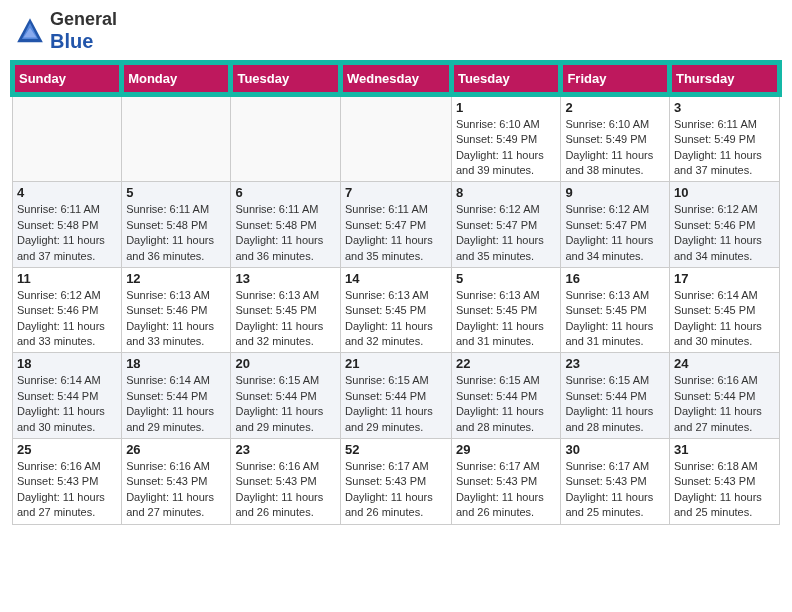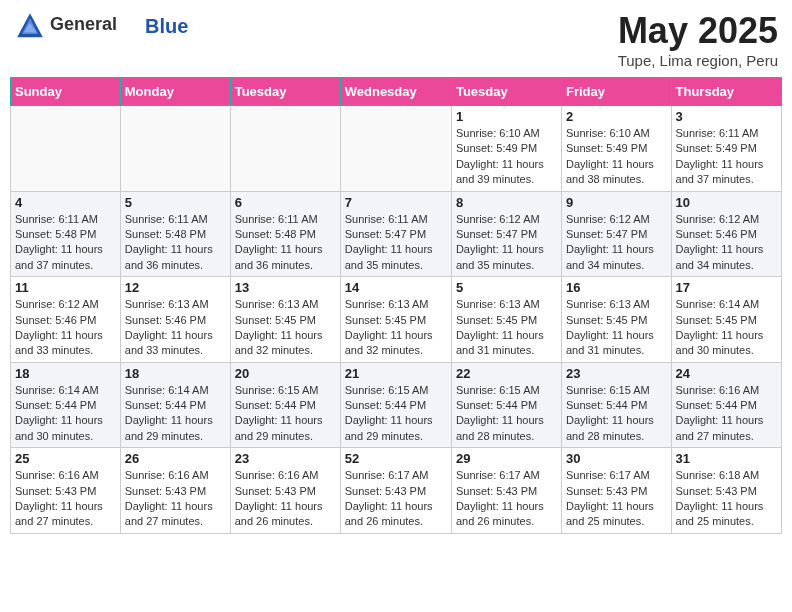--- a/index.html
+++ b/index.html
@@ -17,23 +17,22 @@
       margin-bottom: 8px;
       padding: 0 4px;
     }
     .logo {
       display: flex;
       align-items: center;
       gap: 4px;
     }
     .logo-text {
       display: flex;
-      flex-direction: row;
+      flex-direction: column;
       line-height: 1.1;
-      gap: 28px;
     }
     .logo-general {
       font-size: 18px;
       font-weight: bold;
       color: #333;
     }
     .logo-blue {
       font-size: 20px;
       font-weight: bold;
       color: #2255aa;
@@ -53,27 +52,27 @@
     .location {
       font-size: 15px;
       color: #444;
     }
     .calendar {
       width: 100%;
       border-collapse: collapse;
       font-size: 11px;
     }
     .calendar th {
-      background: #ec4899;
+      background: #be185d;
       color: #fff;
       padding: 6px 4px;
       text-align: left;
       font-size: 13px;
       font-weight: bold;
-      border: 1px solid #14b8a6;
+      border: 5px solid #14b8a6;
     }
     .calendar td {
       border: 1px solid #ccc;
       vertical-align: top;
       padding: 3px 4px;
       width: 113px;
       min-height: 80px;
       background: #fff;
     }
     .calendar td.empty {
@@ -106,24 +105,20 @@
     <svg class="logo-icon" viewBox="0 0 40 40">
       <polygon points="20,4 36,34 4,34" fill="#2255aa"></polygon>
       <polygon points="20,10 30,30 10,30" fill="#5588dd"></polygon>
       <polygon points="20,16 28,28 12,28" fill="#88aaee"></polygon>
     </svg>
     <div class="logo-text">
       <span class="logo-general">General</span>
       <span class="logo-blue">Blue</span>
     </div>
   </div>
-  <div class="title-block">
-    <div class="month-title">May 2025</div>
-    <div class="location">Tupe, Lima region, Peru</div>
-  </div>
 </div>
 
 <table class="calendar">
   <thead>
     <tr>
     <th>Sunday</th>
         <th>Monday</th>
         <th>Tuesday</th>
         <th>Wednesday</th>
         <th>Tuesday</th>

